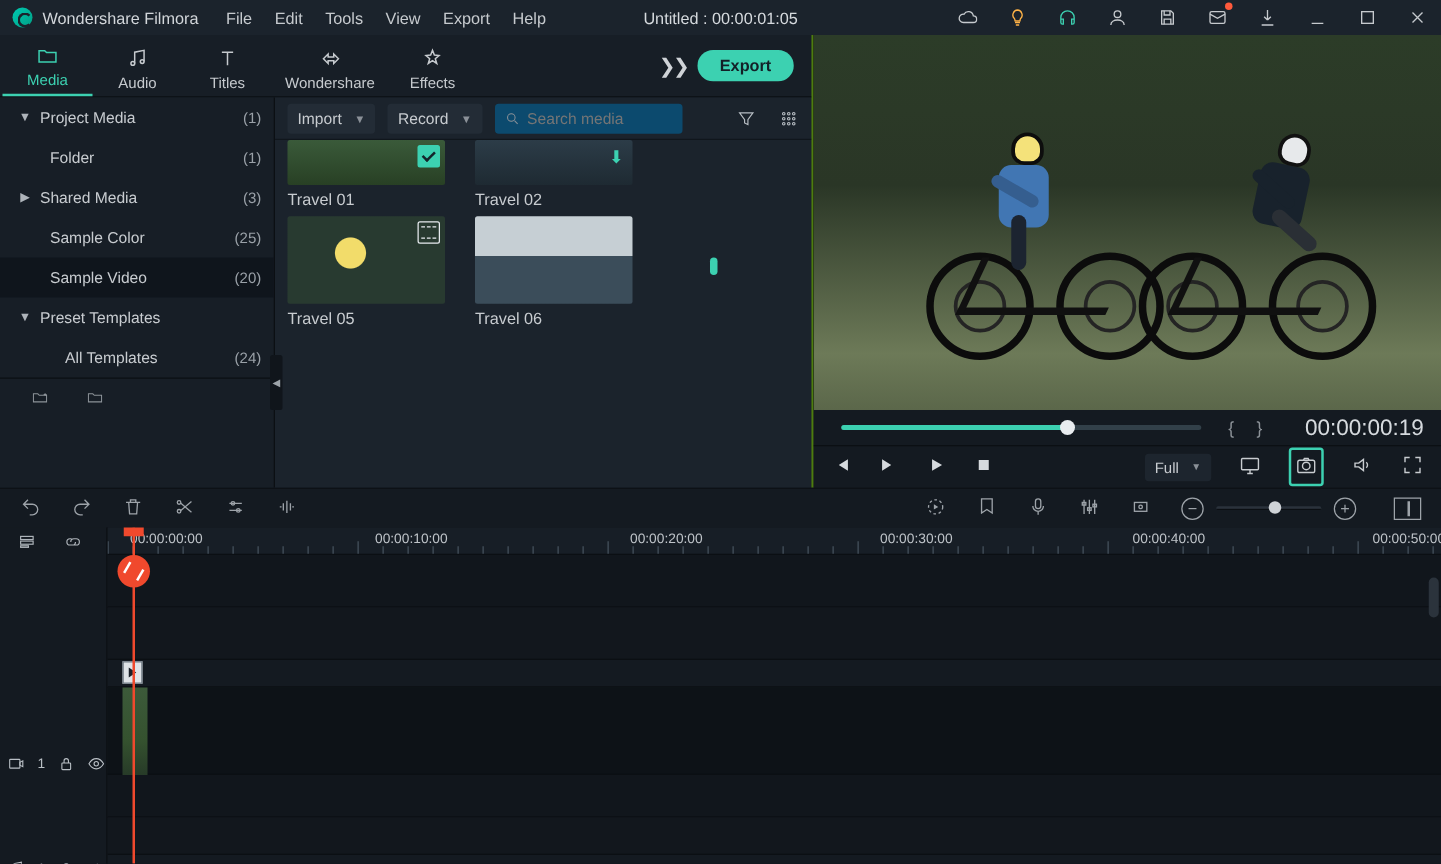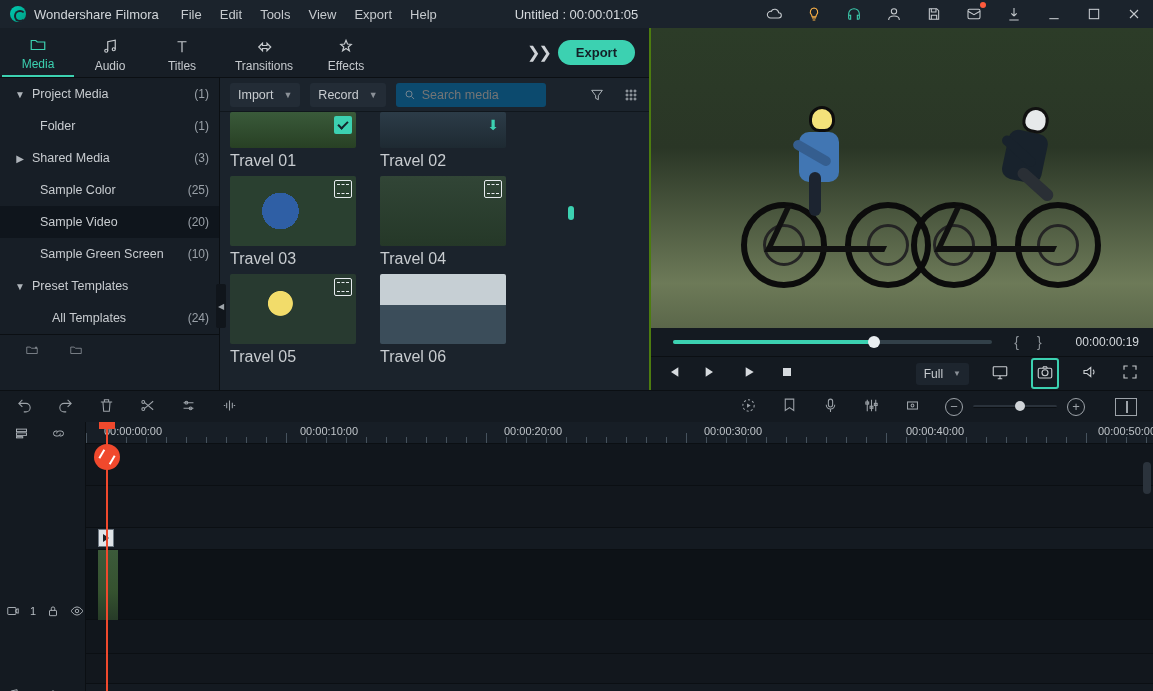--- a/index.html
+++ b/index.html
@@ -65,21 +65,21 @@
   .thumb-card { width: 126px; }
   .thumb { width: 126px; height: 70px; background: #203040; border-radius: 2px; position: relative; display: flex; align-items: center; justify-content: center; overflow: hidden; }
   .thumb.row0 { height: 36px; } 
   .thumb .badge { position: absolute; right: 4px; top: 4px; width: 18px; height: 18px; display:flex; align-items:center; justify-content:center; }
   .thumb .badge.film { border: 1.4px solid #e7ebef; border-radius: 2px; }
   .thumb .badge.film::before, .thumb .badge.film::after { content:""; position:absolute; left:2px; right:2px; border-top: 1.4px dashed #e7ebef; }
   .thumb .badge.film::before { top:3px; } .thumb .badge.film::after { bottom:3px; }
   .thumb .badge.check { background:#3cd1b1; border-radius:2px; }
   .thumb .badge.check::after { content:""; width:8px; height:4px; border-left:2px solid #14252b; border-bottom:2px solid #14252b; transform: rotate(-45deg); margin-top:-3px; }
   .thumb .badge.dl { color:#3cd1b1; font-size:14px; }
-  .thumb-label { font-size: 16px; color: #c8ccd0; margin-top: 4px; }
+  .thumb-label { font-size: 13px; color: #c8ccd0; margin-top: 4px; }
 
   .media-grid .hint-pill { position: absolute; left: 348px; top: 94px; width: 6px; height: 14px; background: #3cd1b1; border-radius: 3px; }
 
   
   .preview { flex: 1; background: #101010; position: relative; display:flex; align-items:center; justify-content:center; overflow:hidden; }
   .preview .scene { width: 100%; height: 100%; background: linear-gradient(#2c3c28, #2a3626 40%, #6d7a58 85%, #5b674a); position: relative; }
   .preview .bike { position:absolute; bottom:40px; width:190px; height:115px; }
   .preview .bike.b1 { left: 90px; }
   .preview .bike.b2 { left: 260px; }
   .wheel { position:absolute; bottom:0; width:86px; height:86px; border:6px solid #0c0c0c; border-radius:50%; }
@@ -94,21 +94,21 @@
   .b1 .torso{background:#4176b3;} .b1 .arm{background:#355e8f;} .b1 .head{background:#f4e27a;border:3px solid #0d0d0d;} .b1 .leg{background:#1c2430;}
   .b2 .torso{background:#18222c;} .b2 .arm{background:#18222c;} .b2 .head{background:#e7e9eb;border:3px solid #111;} .b2 .leg{background:#2a2f35;}
   .b2 .rider{left:80px;transform:rotate(12deg);}
   .b2 .leg{transform:rotate(-60deg);top:46px;left:42px;}
 
   .preview-bar { height: 28px; background: #141a21; display: flex; align-items: center; padding: 0 14px; gap: 10px; }
   .pv-slider { flex: 1; height: 4px; background: #324049; border-radius: 2px; position: relative; margin: 0 8px; }
   .pv-slider .fill { position:absolute; left:0; top:0; bottom:0; width: 63%; background:#3cd1b1; border-radius:2px; }
   .pv-slider .knob { position:absolute; left:63%; top:50%; width:12px; height:12px; background:#e9edf0; border-radius:50%; transform:translate(-50%,-50%); }
   .pv-braces { color:#8c9298; letter-spacing: 18px; margin: 0 6px 0 4px; font-size: 14px; }
-  .pv-time { color:#d6dade; font-size: 12px; }
+  .pv-time { color:#d6dade; font-size: 18px; }
 
   .preview-ctrl { height: 34px; background: #141a21; display: flex; align-items: center; padding: 0 14px; gap: 22px; border-top: 1px solid #0b0f13; }
   .preview-ctrl .tbtn svg { width:16px; height:16px; fill:#d6dade; }
   .preview-ctrl .spacer { flex: 1; }
   .preview-ctrl .dd2 { background:#1d252e; border-radius:3px; height:22px; display:flex; align-items:center; padding:0 8px; gap:10px; font-size:12px; color:#c8ccd0; }
   .preview-ctrl .ibtn { color:#c8ccd0; }
   .preview-ctrl .ibtn svg { width:18px; height:18px; stroke: currentColor; fill:none; stroke-width:1.5; }
   .preview-ctrl .ibtn.active { border: 2px solid #3cd1b1; border-radius: 3px; padding: 3px; margin: -3px 0; }
 
   
@@ -253,21 +253,21 @@
       <div class="mod">
         <svg viewBox="0 0 24 24">
             <path d="M6 5h12M12 5v14"></path>
           </svg>
         <span class="label">Titles</span>
       </div>
       <div class="mod wide">
         <svg viewBox="0 0 24 24">
             <path d="M5 12l5-5v3h6V7l5 5-5 5v-3H10v3z"></path>
           </svg>
-        <span class="label">Transitions</span>
+        <span class="label">Wondershare</span>
       </div>
       <div class="mod">
         <svg viewBox="0 0 24 24">
             <path d="M12 3l2 5 5 .5-4 3.5 1.5 5L12 14l-4.5 3 1.5-5-4-3.5 5-.5z"></path>
           </svg>
         <span class="label">Effects</span>
       </div>
       <div class="more">❯❯</div>
       <div class="export-btn">Export</div>
     </div>
@@ -288,24 +288,20 @@
             <span>Shared Media</span>
             <span class="count">(3)</span>
           </div>
         <div class="side-item child">
             <span>Sample Color</span>
             <span class="count">(25)</span>
           </div>
         <div class="side-item child selected">
             <span>Sample Video</span>
             <span class="count">(20)</span>
-          </div>
-        <div class="side-item child">
-            <span>Sample Green Screen</span>
-            <span class="count">(10)</span>
           </div>
         <div class="side-item">
             <span class="caret">▼</span>
             <span>Preset Templates</span>
             <span class="count"></span>
           </div>
         <div class="side-item child2">
             <span>All Templates</span>
             <span class="count">(24)</span>
           </div>
@@ -362,34 +358,20 @@
               <div class="thumb row0" style="background:linear-gradient(#3a5a3a,#284024);">
                   <div class="badge check"></div>
                 </div>
               <div class="thumb-label">Travel 01</div>
             </div>
             <div class="thumb-card">
               <div class="thumb row0" style="background:linear-gradient(#2c3c48,#1e2a32);">
                   <div class="badge dl">⬇</div>
                 </div>
               <div class="thumb-label">Travel 02</div>
-            </div>
-          </div>
-          <div class="media-row">
-            <div class="thumb-card">
-              <div class="thumb" style="background:radial-gradient(circle at 40% 50%, #2f5fa5 0 22%, #2a4030 22% 100%);">
-                  <div class="badge film"></div>
-                </div>
-              <div class="thumb-label">Travel 03</div>
-            </div>
-            <div class="thumb-card">
-              <div class="thumb" style="background:linear-gradient(#314536,#253828);">
-                  <div class="badge film"></div>
-                </div>
-              <div class="thumb-label">Travel 04</div>
             </div>
           </div>
           <div class="media-row">
             <div class="thumb-card">
               <div class="thumb" style="background:radial-gradient(circle at 40% 42%, #f2dc6a 0 14%, #283a30 15% 100%);">
                   <div class="badge film"></div>
                 </div>
               <div class="thumb-label">Travel 05</div>
             </div>
             <div class="thumb-card">

